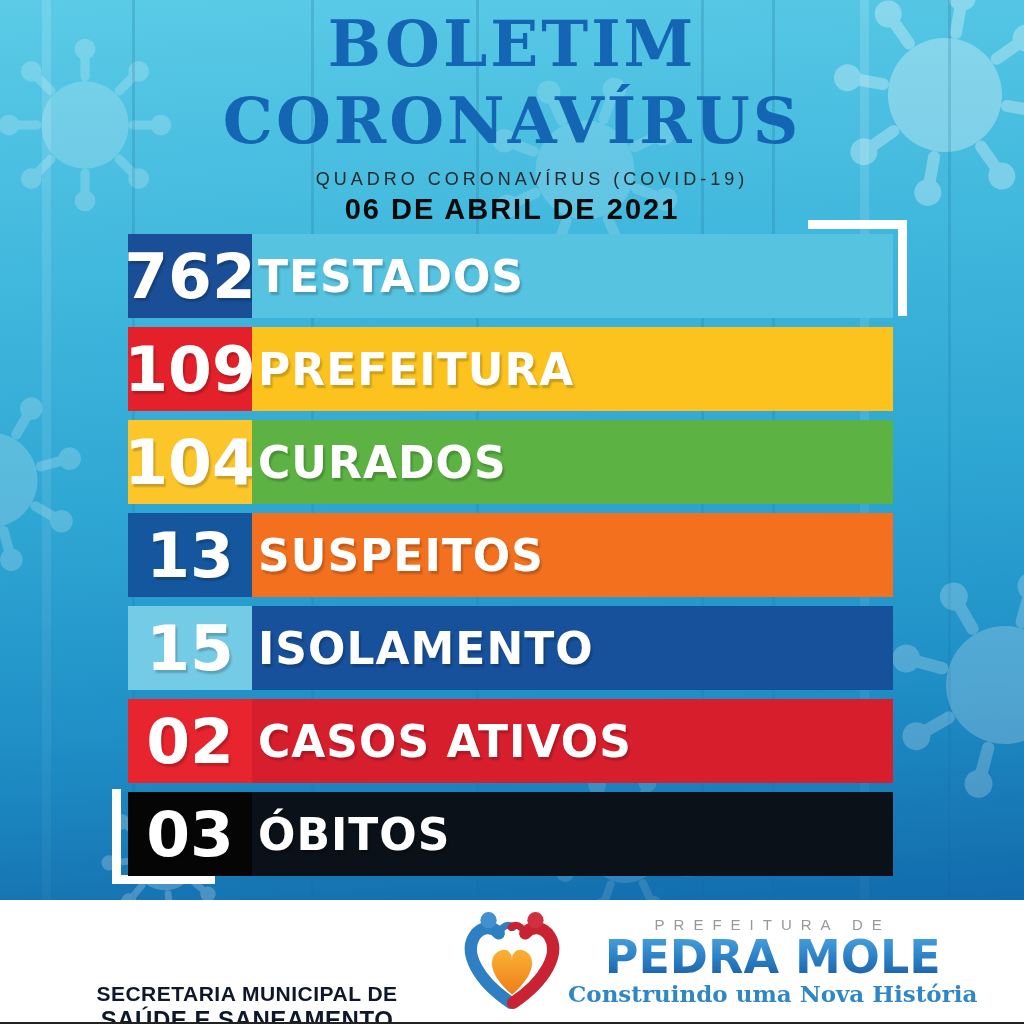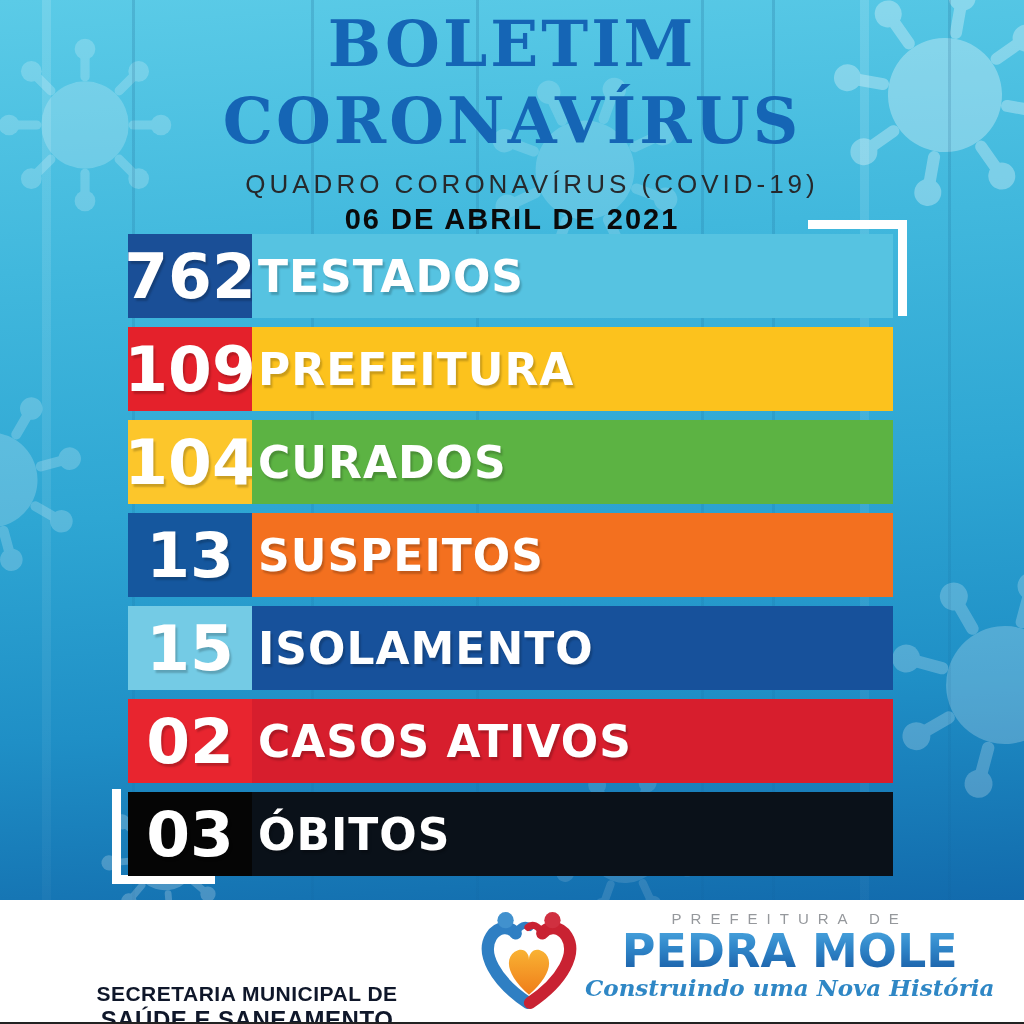--- a/index.html
+++ b/index.html
@@ -13,21 +13,21 @@
     background:linear-gradient(180deg, rgba(8,62,110,.16), rgba(8,62,110,.04)); }
   .streak.light { width:9px; background:linear-gradient(180deg, rgba(255,255,255,.14), rgba(255,255,255,.03)); }
 
   header { position:absolute; top:0; left:0; right:0; text-align:center; }
   .title {
     font-family:"DejaVu Serif", serif; font-weight:900; font-size:63px; line-height:77px;
     color:#1565b5; letter-spacing:3px; margin:6px 0 0 0;
   }
   .subtitle {
     margin-top:9px; font-family:"Liberation Sans", sans-serif;
-    font-size:26px; letter-spacing:4px; color:#26292c; font-weight:400;margin-left:40px;
+    font-size:18px; letter-spacing:4px; color:#26292c; font-weight:400;margin-left:40px;
   }
   .date {
     margin-top:3px; font-family:"Liberation Sans", sans-serif;
     font-size:29px; font-weight:700; letter-spacing:2px; color:#0a0a0a;
   }
 
   #bars { position:absolute; left:128px; top:234px; display:flex; flex-direction:column; gap:9px; }
   .row { display:flex; height:84px; }
   .numbox { width:124px; display:flex; align-items:center; justify-content:center; flex:none; }
   .num { font-size:63px; font-weight:900; color:#fff; letter-spacing:0px;
@@ -42,30 +42,30 @@
   .br-tr-v { left:898px; top:220px; width:9px;  height:96px; }
   .br-bl-v { left:112px; top:789px; width:9px;  height:95px; }
   .br-bl-h { left:112px; top:875px; width:103px; height:9px; }
 
   footer { position:absolute; left:0; bottom:0; width:1024px; height:122px; background:#ffffff; }
   .f-left { position:absolute; left:52px; top:50%; transform:translateY(-50%);
             width:390px; text-align:center; color:#0f172a;
             font-family:"Liberation Sans", sans-serif;margin-top:47px; }
   .f-left .l1 { font-size:21px; font-weight:600; letter-spacing:.5px; }
   .f-left .l2 { font-size:24px; font-weight:800; letter-spacing:.5px; }
-  .f-logo { position:absolute; left:477px; top:10px; display:flex; align-items:flex-start; }
+  .f-logo { position:absolute; left:460px; top:10px; display:flex; align-items:center; }
   .logo-text { margin-left:4px; display:flex; flex-direction:column; align-items:center; }
   .logo-pref { font-family:"Liberation Sans", sans-serif; font-size:15px;
                letter-spacing:9px; color:#95989c; font-weight:500; }
   .logo-name { font-size:46px; font-weight:900; line-height:48px; letter-spacing:0px;
                font-family:"DejaVu Sans", sans-serif;
                background:linear-gradient(180deg,#4ba6df 0%, #2f85c8 45%, #175aa3 100%);
                -webkit-background-clip:text; background-clip:text;
                color:#2273bb; -webkit-text-fill-color:transparent; }
-  .logo-tag { font-family:"DejaVu Serif", serif; font-style:italic; font-weight:600;
+  .logo-tag { font-family:"DejaVu Serif", serif; font-weight:600;
               font-size:23px; color:#2f87c5; margin-top:-1px; }
 </style>
 </head>
 <body>
 
 <div class="canvas">
 
   <svg class="virus-layer" width="1024" height="1024">
     <defs>
       <g id="virus" fill="#ffffff">

